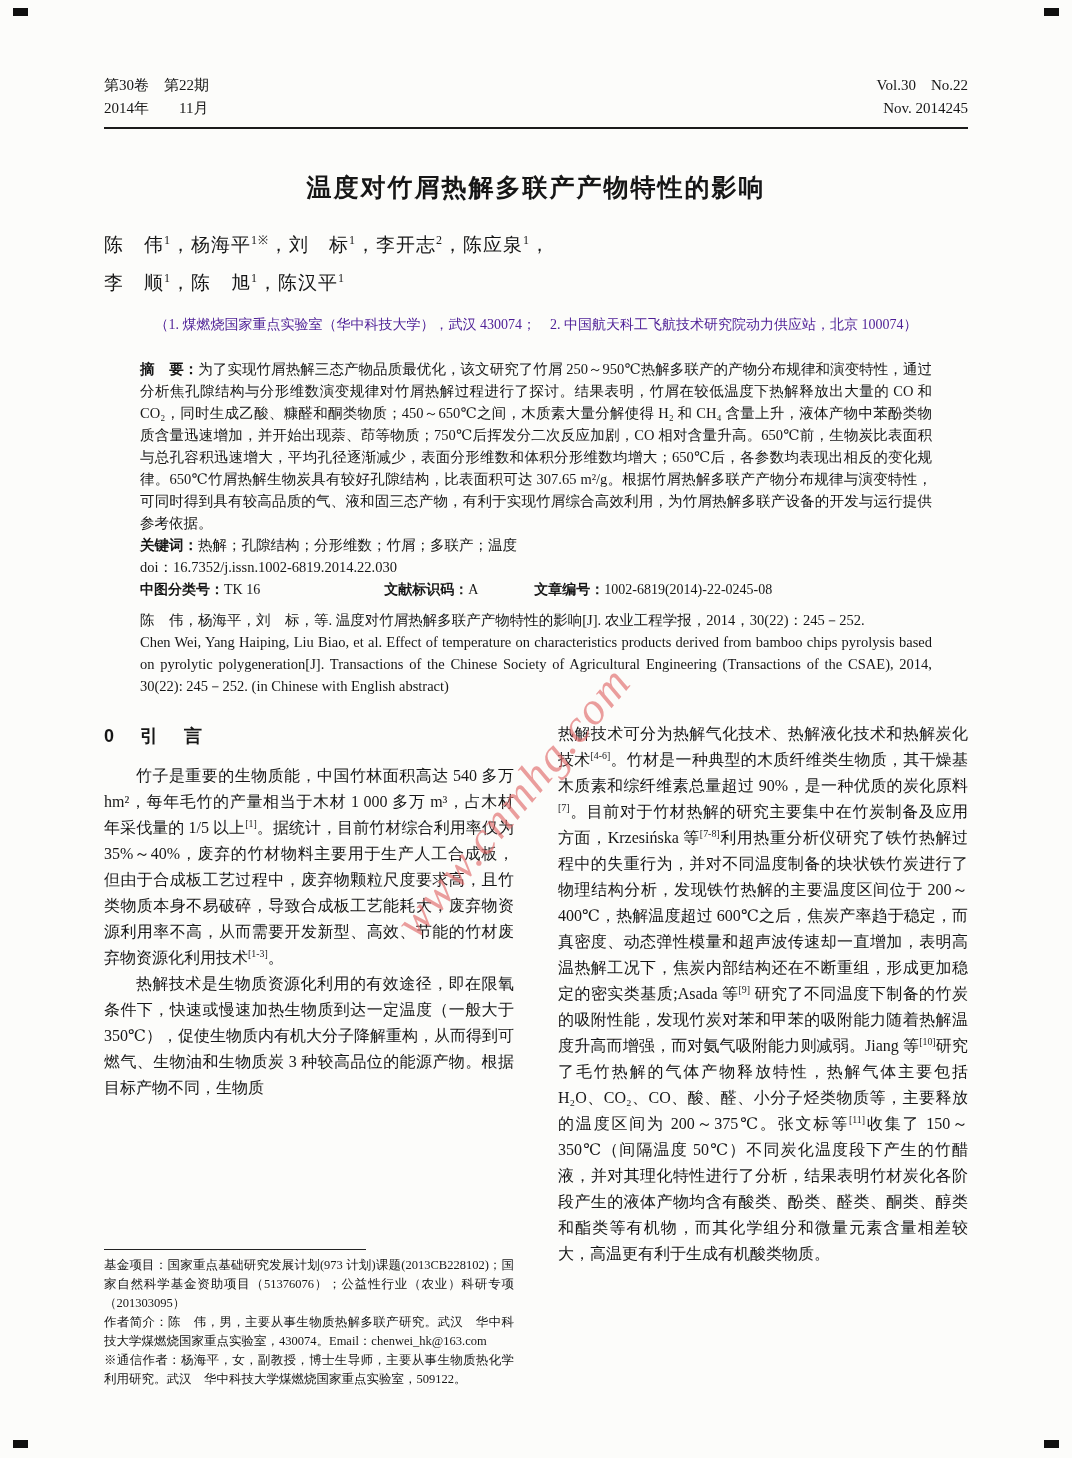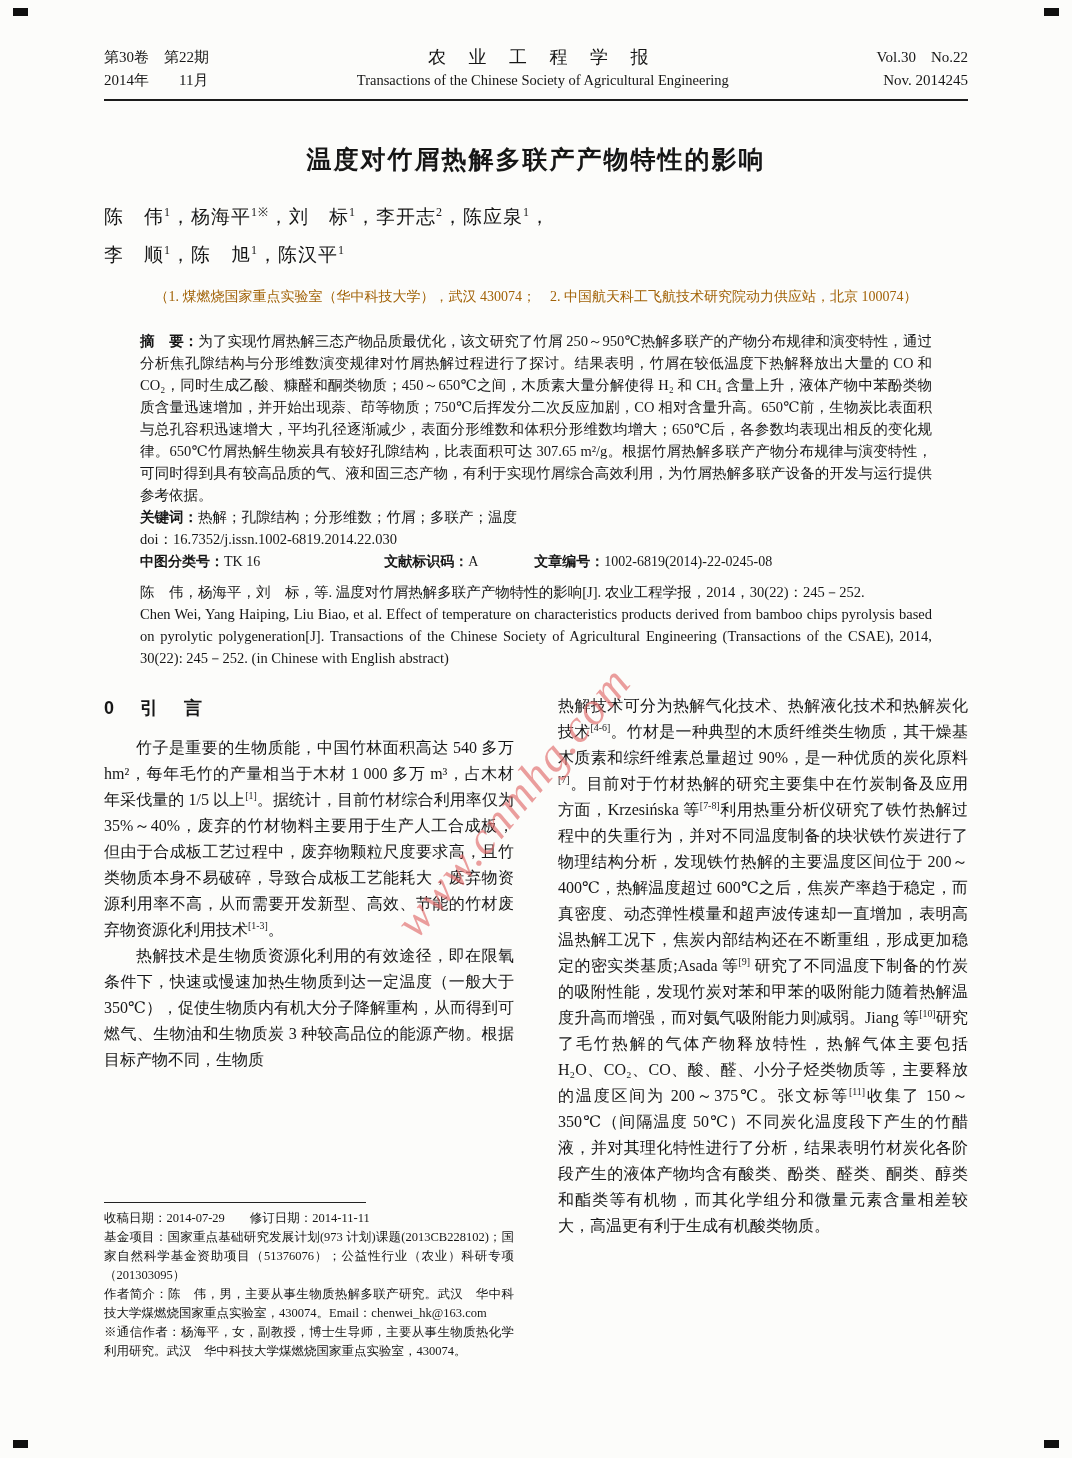--- a/index.html
+++ b/index.html
@@ -7,42 +7,42 @@
   .page {
     position: relative; width: 1072px; height: 1458px; margin: 0 auto;
     background: #fcfcfa; color: #161616; overflow: hidden;
   }
   .corner { position: absolute; width: 15px; height: 8px; background: #101010; }
   .corner.tl { left: 13px; top: 8px; }
   .corner.tr { right: 13px; top: 8px; }
   .corner.bl { left: 13px; bottom: 10px; }
   .corner.br { right: 13px; bottom: 10px; }
 
-  .content { padding: 46px 104px 0; }
+  .content { padding: 74px 104px 0; }
 
   
   .journal-header { display: flex; justify-content: space-between; align-items: flex-start; }
   .jh-col { font-size: 15px; line-height: 23px; white-space: nowrap; }
   .jh-center { text-align: center; }
   .jh-center .cn { font-size: 18px; letter-spacing: 9px; }
   .jh-center .en { font-size: 14.5px; }
   .jh-right { text-align: right; }
   .jh-right .r2 { display: flex; justify-content: flex-end; }
   .rule { border: 0; border-top: 2px solid #1b1b1b; margin: 7px 0 0; }
 
   
   .title {
     margin-top: 42px; text-align: center; font-size: 25px; font-weight: 700;
     font-family: "Liberation Sans", "DejaVu Sans", sans-serif; letter-spacing: 2px;
   }
   .authors { margin-top: 28px; text-align: left; font-size: 19px; letter-spacing: 1px; }
   .authors.second { margin-top: 12px; }
   .asup { font-size: 12px; vertical-align: super; line-height: 0; }
   sup { font-size: 0.62em; line-height: 0; }
-  .affiliation { margin-top: 20px; text-align: center; font-size: 14px; color: #a16207; }
+  .affiliation { margin-top: 20px; text-align: center; font-size: 14px; color: #4c1d95; }
 
   
   .meta { margin: 24px 36px 0; }
   .meta-p { font-size: 14.5px; line-height: 22px; text-align: justify; margin: 0; }
   .lbl { font-weight: 700; font-family: "Liberation Sans", "DejaVu Sans", sans-serif; }
   .class-row { display: flex; font-size: 14px; line-height: 22px; margin: 0; white-space: nowrap; }
   .class-item2 { margin-left: 124px; }
   .class-item3 { margin-left: 56px; }
   .citation { margin-top: 8px; }
 
@@ -81,24 +81,20 @@
 
   <div class="watermark">www.cnmhg.com</div>
 
   <div class="content">
 
     <div class="journal-header">
       <div class="jh-col jh-left">
         <div>第30卷　第22期</div>
         <div>2014年　　11月</div>
       </div>
-      <div class="jh-col jh-center">
-        <div class="cn">农 业 工 程 学 报</div>
-        <div class="en">Transactions of the Chinese Society of Agricultural Engineering</div>
-      </div>
       <div class="jh-col jh-right">
         <div>Vol.30　No.22</div>
         <div class="r2">
           <span>Nov. 2014</span>
           <span>245</span>
         </div>
       </div>
     </div>
     <hr class="rule">
 
@@ -128,24 +124,23 @@
       </div>
     </div>
 
     <div class="columns">
       <div class="col col-left">
         <div class="section-heading">0　引　言</div>
         <p>竹子是重要的生物质能，中国竹林面积高达 540 多万 hm²，每年毛竹的产量相当于木材 1 000 多万 m³，占木材年采伐量的 1/5 以上<sup>[1]</sup>。据统计，目前竹材综合利用率仅为 35%～40%，废弃的竹材物料主要用于生产人工合成板，但由于合成板工艺过程中，废弃物颗粒尺度要求高，且竹类物质本身不易破碎，导致合成板工艺能耗大，废弃物资源利用率不高，从而需要开发新型、高效、节能的竹材废弃物资源化利用技术<sup>[1-3]</sup>。</p>
         <p>热解技术是生物质资源化利用的有效途径，即在限氧条件下，快速或慢速加热生物质到达一定温度（一般大于 350℃），促使生物质内有机大分子降解重构，从而得到可燃气、生物油和生物质炭 3 种较高品位的能源产物。根据目标产物不同，生物质</p>
         <div class="footnote">
           <div class="footnote-rule"></div>
-          <p>收稿日期：2014-07-29　　修订日期：2014-11-11</p>
           <p>基金项目：国家重点基础研究发展计划(973 计划)课题(2013CB228102)；国家自然科学基金资助项目（51376076）；公益性行业（农业）科研专项（201303095）</p>
           <p>作者简介：陈　伟，男，主要从事生物质热解多联产研究。武汉　华中科技大学煤燃烧国家重点实验室，430074。Email：chenwei_hk@163.com</p>
-          <p>※通信作者：杨海平，女，副教授，博士生导师，主要从事生物质热化学利用研究。武汉　华中科技大学煤燃烧国家重点实验室，430074。</p>
+          <p>※通信作者：杨海平，女，副教授，博士生导师，主要从事生物质热化学利用研究。武汉　华中科技大学煤燃烧国家重点实验室，509122。</p>
         </div>
       </div>
       <div class="col col-right">
         <p class="no-indent">热解技术可分为热解气化技术、热解液化技术和热解炭化技术<sup>[4-6]</sup>。竹材是一种典型的木质纤维类生物质，其干燥基木质素和综纤维素总量超过 90%，是一种优质的炭化原料<sup>[7]</sup>。目前对于竹材热解的研究主要集中在竹炭制备及应用方面，Krzesińska 等<sup>[7-8]</sup>利用热重分析仪研究了铁竹热解过程中的失重行为，并对不同温度制备的块状铁竹炭进行了物理结构分析，发现铁竹热解的主要温度区间位于 200～400℃，热解温度超过 600℃之后，焦炭产率趋于稳定，而真密度、动态弹性模量和超声波传速却一直增加，表明高温热解工况下，焦炭内部结构还在不断重组，形成更加稳定的密实类基质;Asada 等<sup>[9]</sup> 研究了不同温度下制备的竹炭的吸附性能，发现竹炭对苯和甲苯的吸附能力随着热解温度升高而增强，而对氨气吸附能力则减弱。Jiang 等<sup>[10]</sup>研究了毛竹热解的气体产物释放特性，热解气体主要包括 H₂O、CO₂、CO、酸、醛、小分子烃类物质等，主要释放的温度区间为 200～375℃。张文标等<sup>[11]</sup>收集了 150～350℃（间隔温度 50℃）不同炭化温度段下产生的竹醋液，并对其理化特性进行了分析，结果表明竹材炭化各阶段产生的液体产物均含有酸类、酚类、醛类、酮类、醇类和酯类等有机物，而其化学组分和微量元素含量相差较大，高温更有利于生成有机酸类物质。</p>
       </div>
     </div>
 
   </div>
 </div>
 

